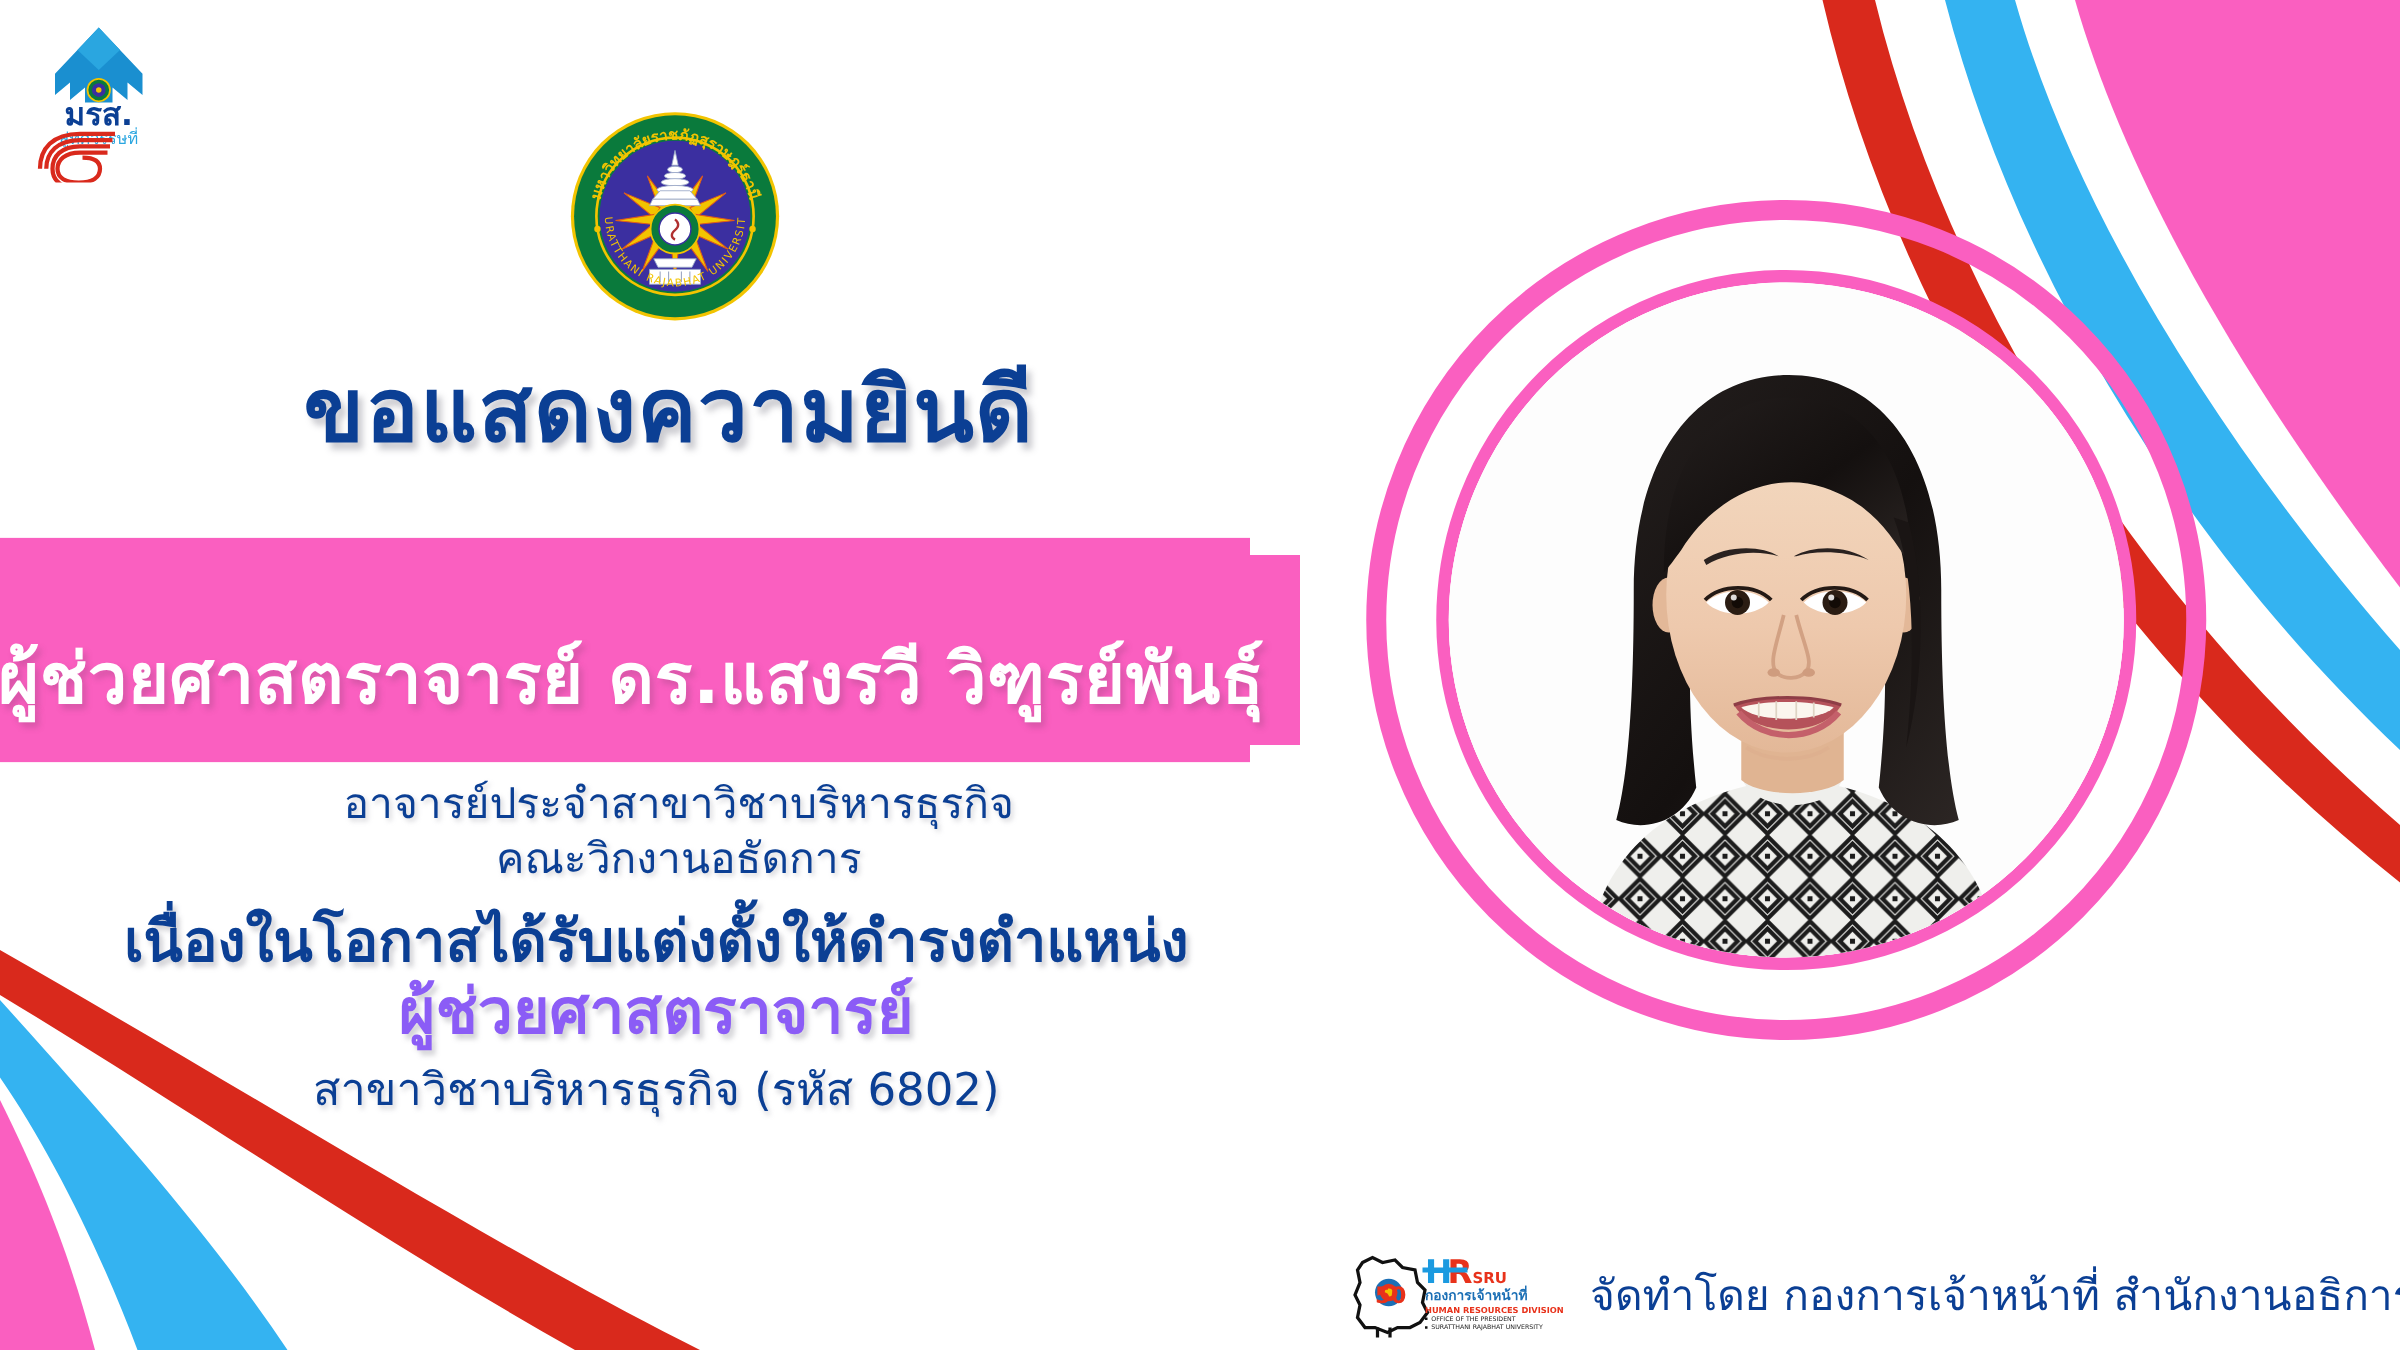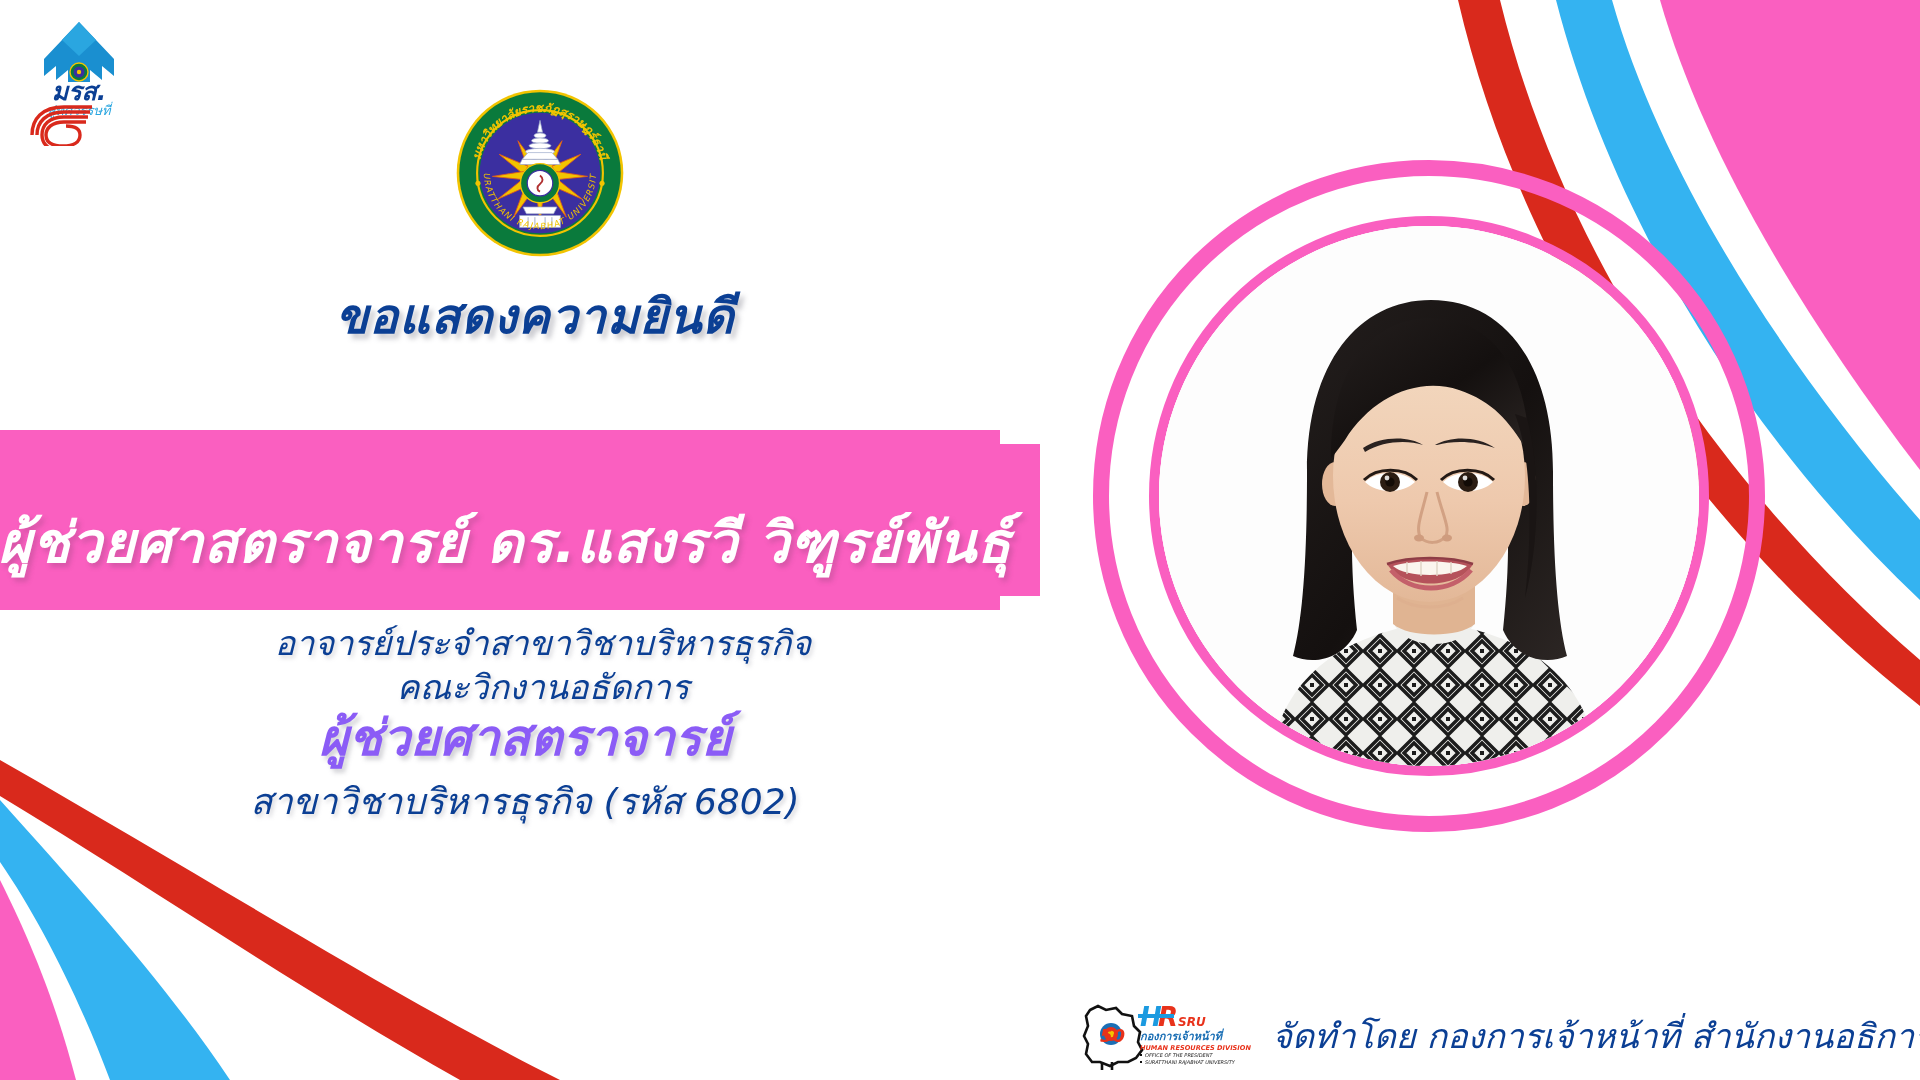--- a/index.html
+++ b/index.html
@@ -12,21 +12,20 @@
     height: 1080px;
     overflow: hidden;
     font-family: "Liberation Sans", sans-serif;
   }
   #poster {
     position: relative;
     width: 1920px;
     height: 1080px;
     background: #ffffff;
     overflow: hidden;
-    font-style: italic;
   }
 
   
   .swoosh-layer {
     position: absolute;
     left: 0; top: 0;
     width: 1920px; height: 1080px;
     pointer-events: none;
   }
 
@@ -48,21 +47,21 @@
     height: 170px;
   }
 
   
   #headline {
     position: absolute;
     left: 0;
     top: 290px;
     width: 1070px;
     text-align: center;
-    font-size: 48px;
+    font-size: 71px;
     font-weight: bold;
     color: #0b3f94;
     letter-spacing: 1px;
     line-height: 1.1;
     text-shadow: 4px 5px 5px rgba(140,140,150,0.45);
     font-family: "DejaVu Sans", "Liberation Sans", sans-serif;
     white-space: nowrap;
   }
 
   
@@ -294,20 +293,21 @@
   </svg>
 
   <div id="headline">ขอแสดงความยินดี</div>
 
   <div id="name-banner"></div>
   <div id="name-banner-text">ผู้ช่วยศาสตราจารย์ ดร.แสงรวี วิฑูรย์พันธุ์</div>
 
   <div id="body-text">
     <div class="line-sub">อาจารย์ประจำสาขาวิชาบริหารธุรกิจ</div>
     <div class="line-sub">คณะวิกงานอธัดการ</div>
+    <div class="line-occasion">เนื่องในโอกาสได้รับแต่งตั้งให้ดำรงตำแหน่ง</div>
     <div class="line-rank">ผู้ช่วยศาสตราจารย์</div>
     <div class="line-program">สาขาวิชาบริหารธุรกิจ (รหัส 6802)</div>
   </div>
 
   <div id="portrait-wrap">
     <div class="ring-outer"></div>
     <div class="ring-inner"></div>
     <div id="photo-clip">
       <svg viewBox="0 0 540 540" width="540" height="540" xmlns="http://www.w3.org/2000/svg">
         <defs>

